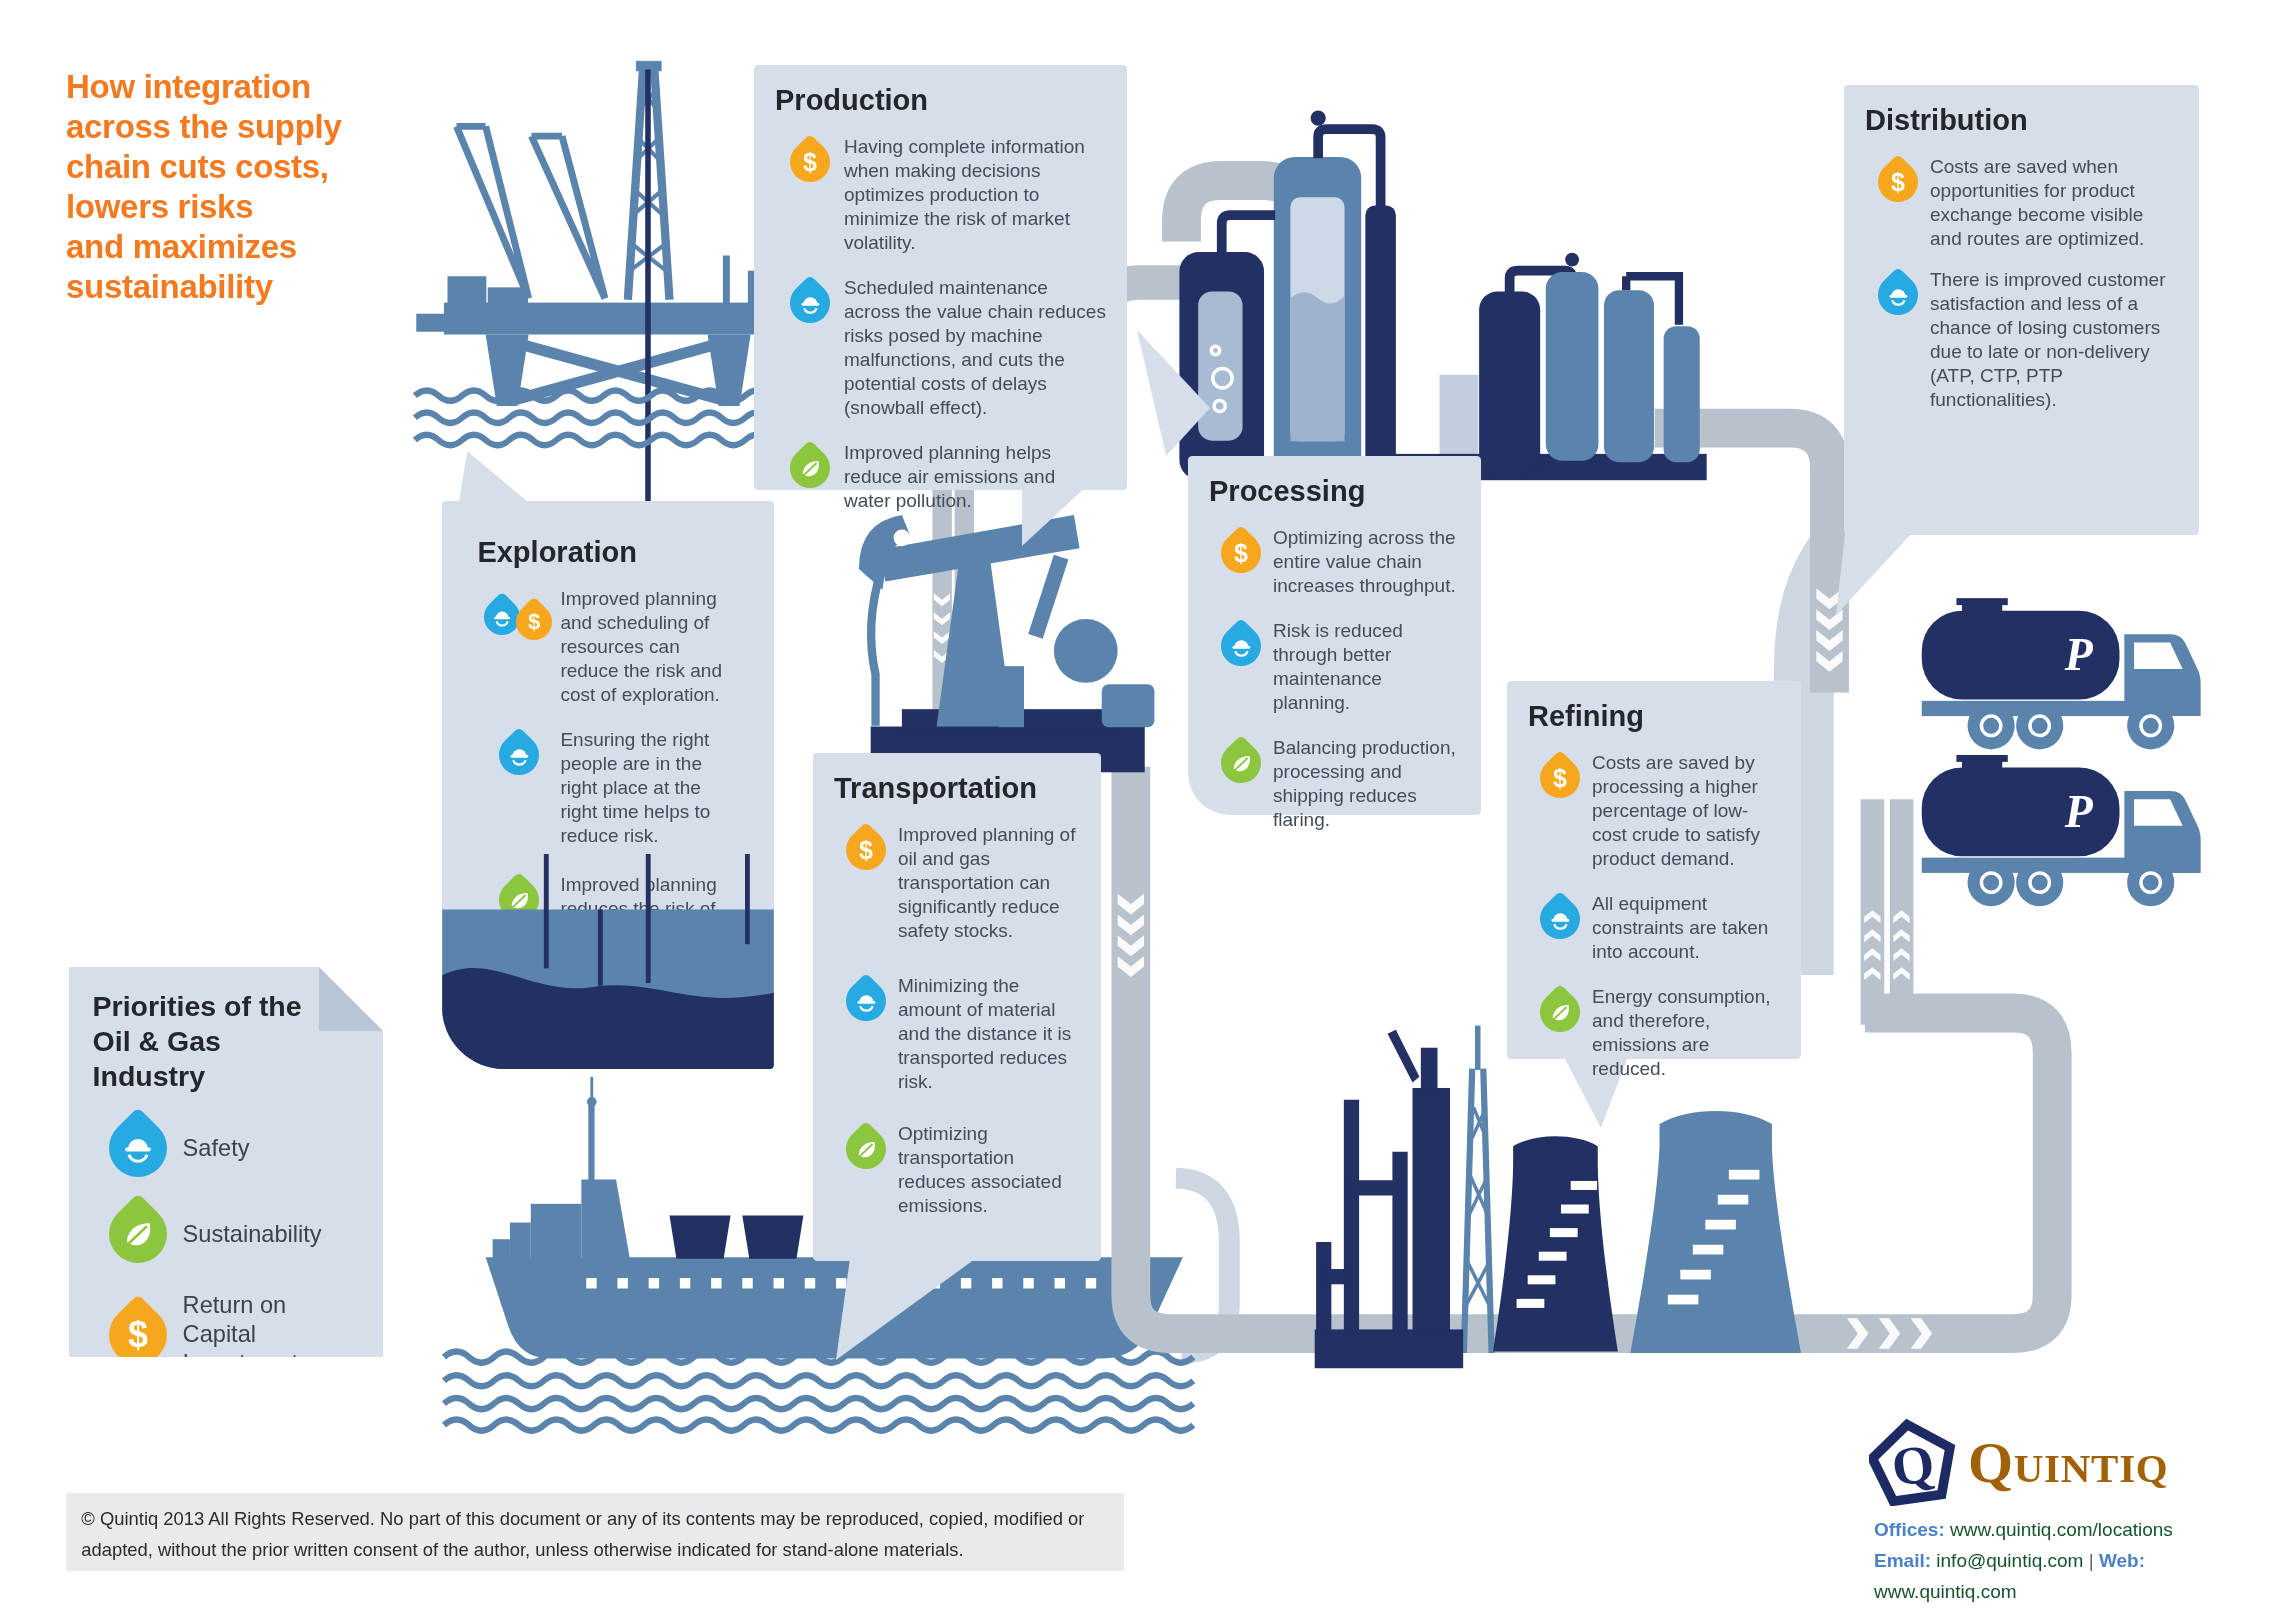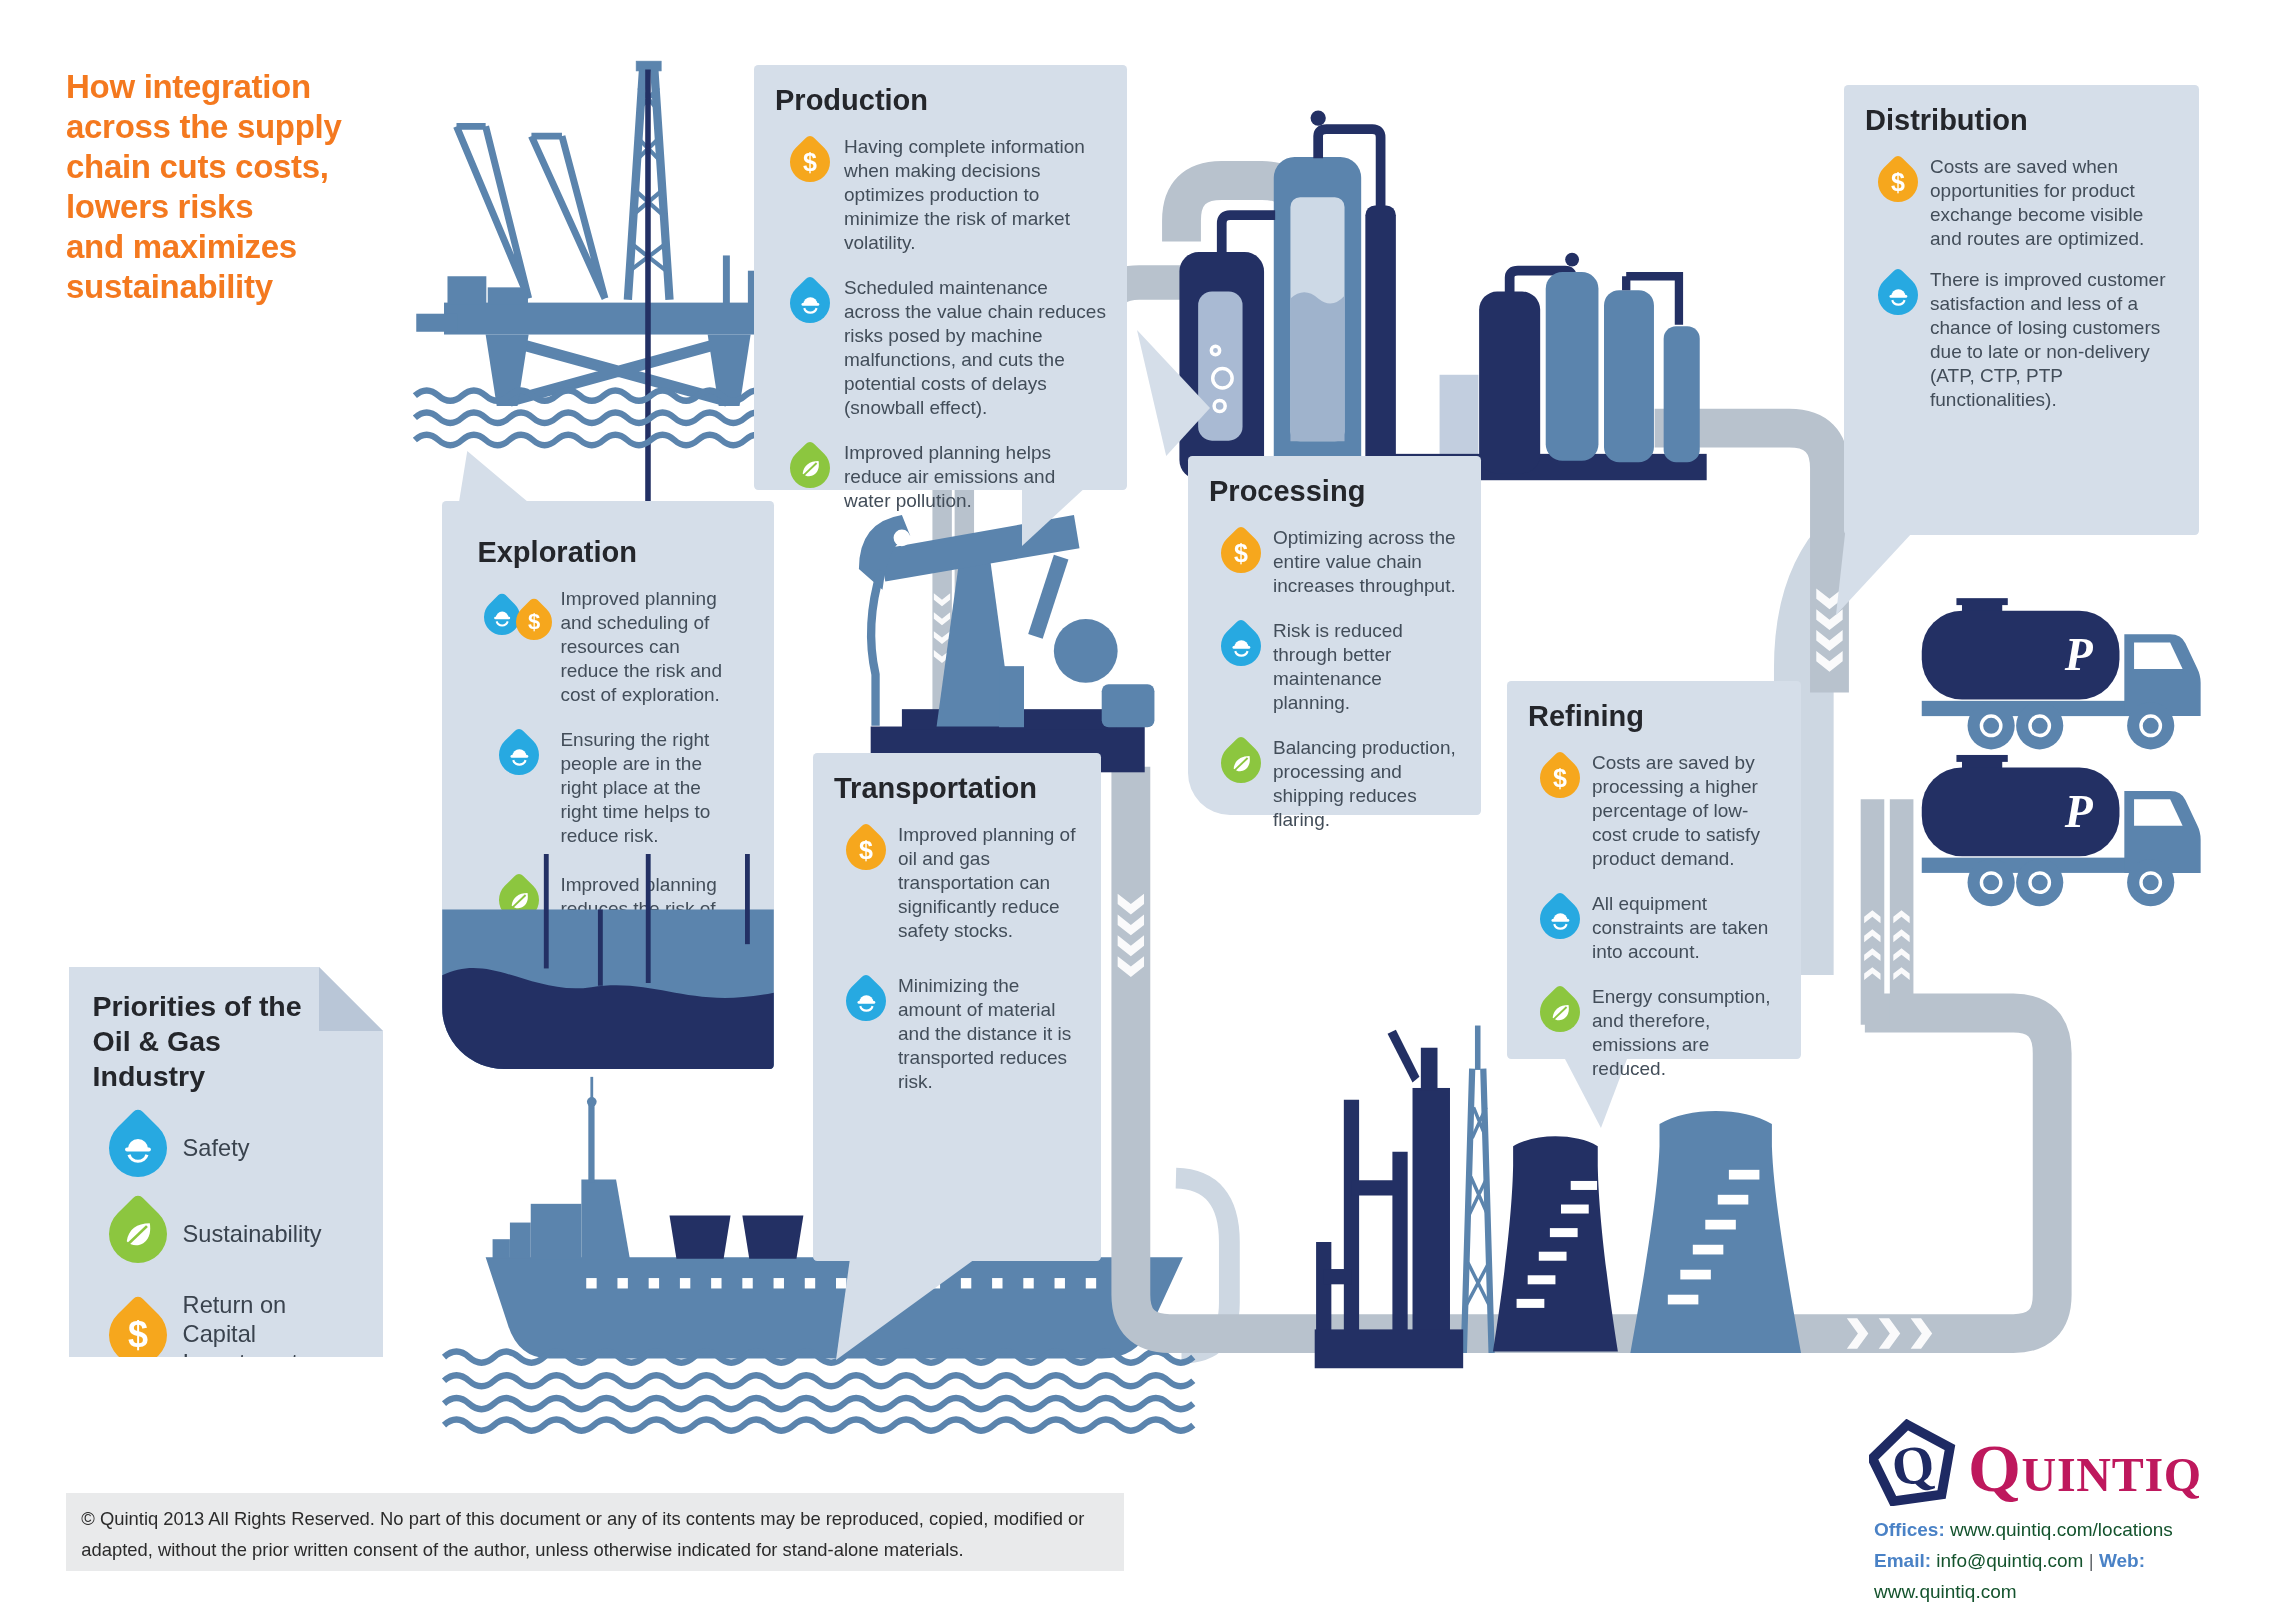--- a/index.html
+++ b/index.html
@@ -35,21 +35,21 @@
   .legend-title{font-size:28.5px;font-weight:bold;color:#24262b;line-height:35px;margin-bottom:25px;}
   .legend-item{display:flex;align-items:center;margin-bottom:28px;}
   .legend-item .icon-col{width:90px;flex:0 0 90px;padding-top:0;}
   .legend-label{font-size:23.6px;color:#3a434e;line-height:29px;}
   
   .copy-bar{left:66px;top:1493px;width:1058px;height:78px;background:#e9eaeb;box-sizing:border-box;padding:9.7px 15.3px;
             font-size:18.4px;line-height:31px;color:#2b2b2b;}
   .brand-row{left:1869px;top:1416px;width:389px;height:104px;}
   .brand-mark{position:absolute;left:0;top:2.8px;width:87px;height:87px;}
   .brand-name{position:absolute;left:99px;top:12.5px;font-family:"Liberation Serif",serif;font-weight:bold;
-              font-variant:small-caps;font-size:68px;color:#be185d;letter-spacing:0.7px;}
+              font-variant:small-caps;font-size:58px;color:#a16207;letter-spacing:0.7px;}
   .contact{left:1874px;top:1514px;width:416px;font-size:19px;line-height:31px;color:#64696e;}
   .contact b{color:#4a82c6;}
   .contact a{color:#14532d;text-decoration:none;}
 </style>
 </head>
 <body>
 
 <svg class="abs" style="left:0;top:0;" width="2295" height="1623" viewBox="0 0 3308 2339">
   <defs>
     <path id="chevD" d="M0,0 L19,15 L38,0 L38,15 L19,30 L0,15 Z"></path>
@@ -456,20 +456,32 @@
         <span class="drop d-blue">
           <span class="glyph">
             <svg viewBox="0 0 32 32">
               <use href="#sym-helmet"></use>
             </svg>
           </span>
         </span>
       </span>
     <span class="item-text">Minimizing the amount of material and the distance it is transported reduces risk.</span>
   </div>
+  <div class="item" style="margin-top:28px;">
+    <span class="icon-col" style="width:64px;flex-basis:64px;">
+        <span class="drop d-green">
+          <span class="glyph">
+            <svg viewBox="0 0 32 32">
+              <use href="#sym-leaf"></use>
+            </svg>
+          </span>
+        </span>
+      </span>
+    <span class="item-text">Optimizing transportation reduces associated emissions.</span>
+  </div>
 </div>
 
 <div class="abs bubble" style="left:1188px;top:456px;width:293px;height:359px;border-radius:4.2px 4.2px 4.2px 42px;">
   <div class="bubble-title">Processing</div>
   <div class="item">
     <span class="icon-col" style="width:64px;flex-basis:64px;">
         <span class="drop d-orange">
           <span class="glyph">$</span>
         </span>
       </span>

